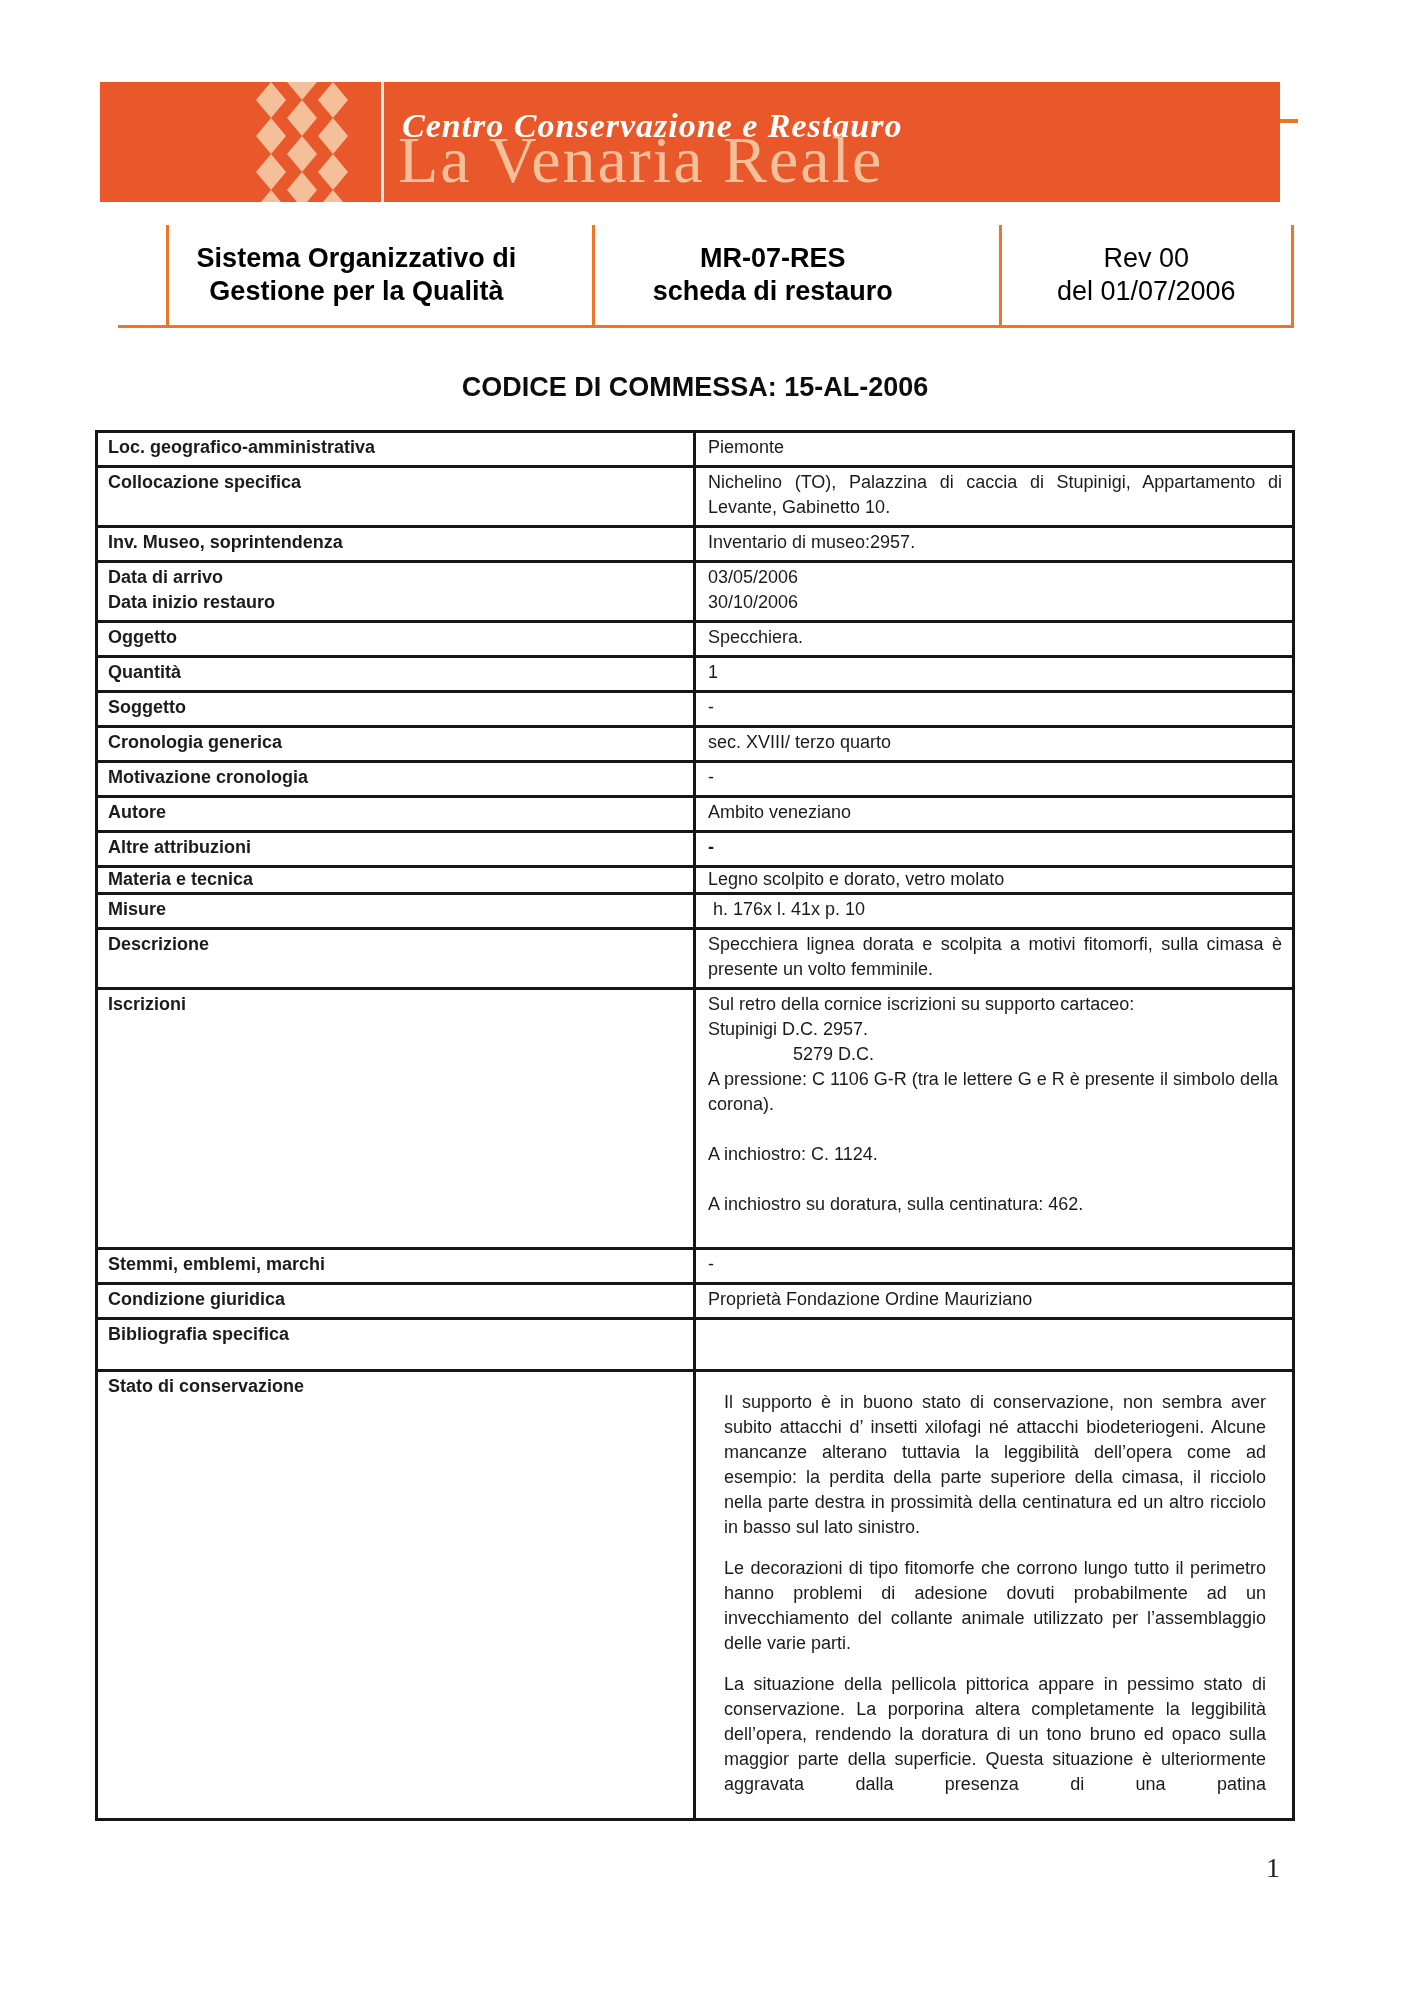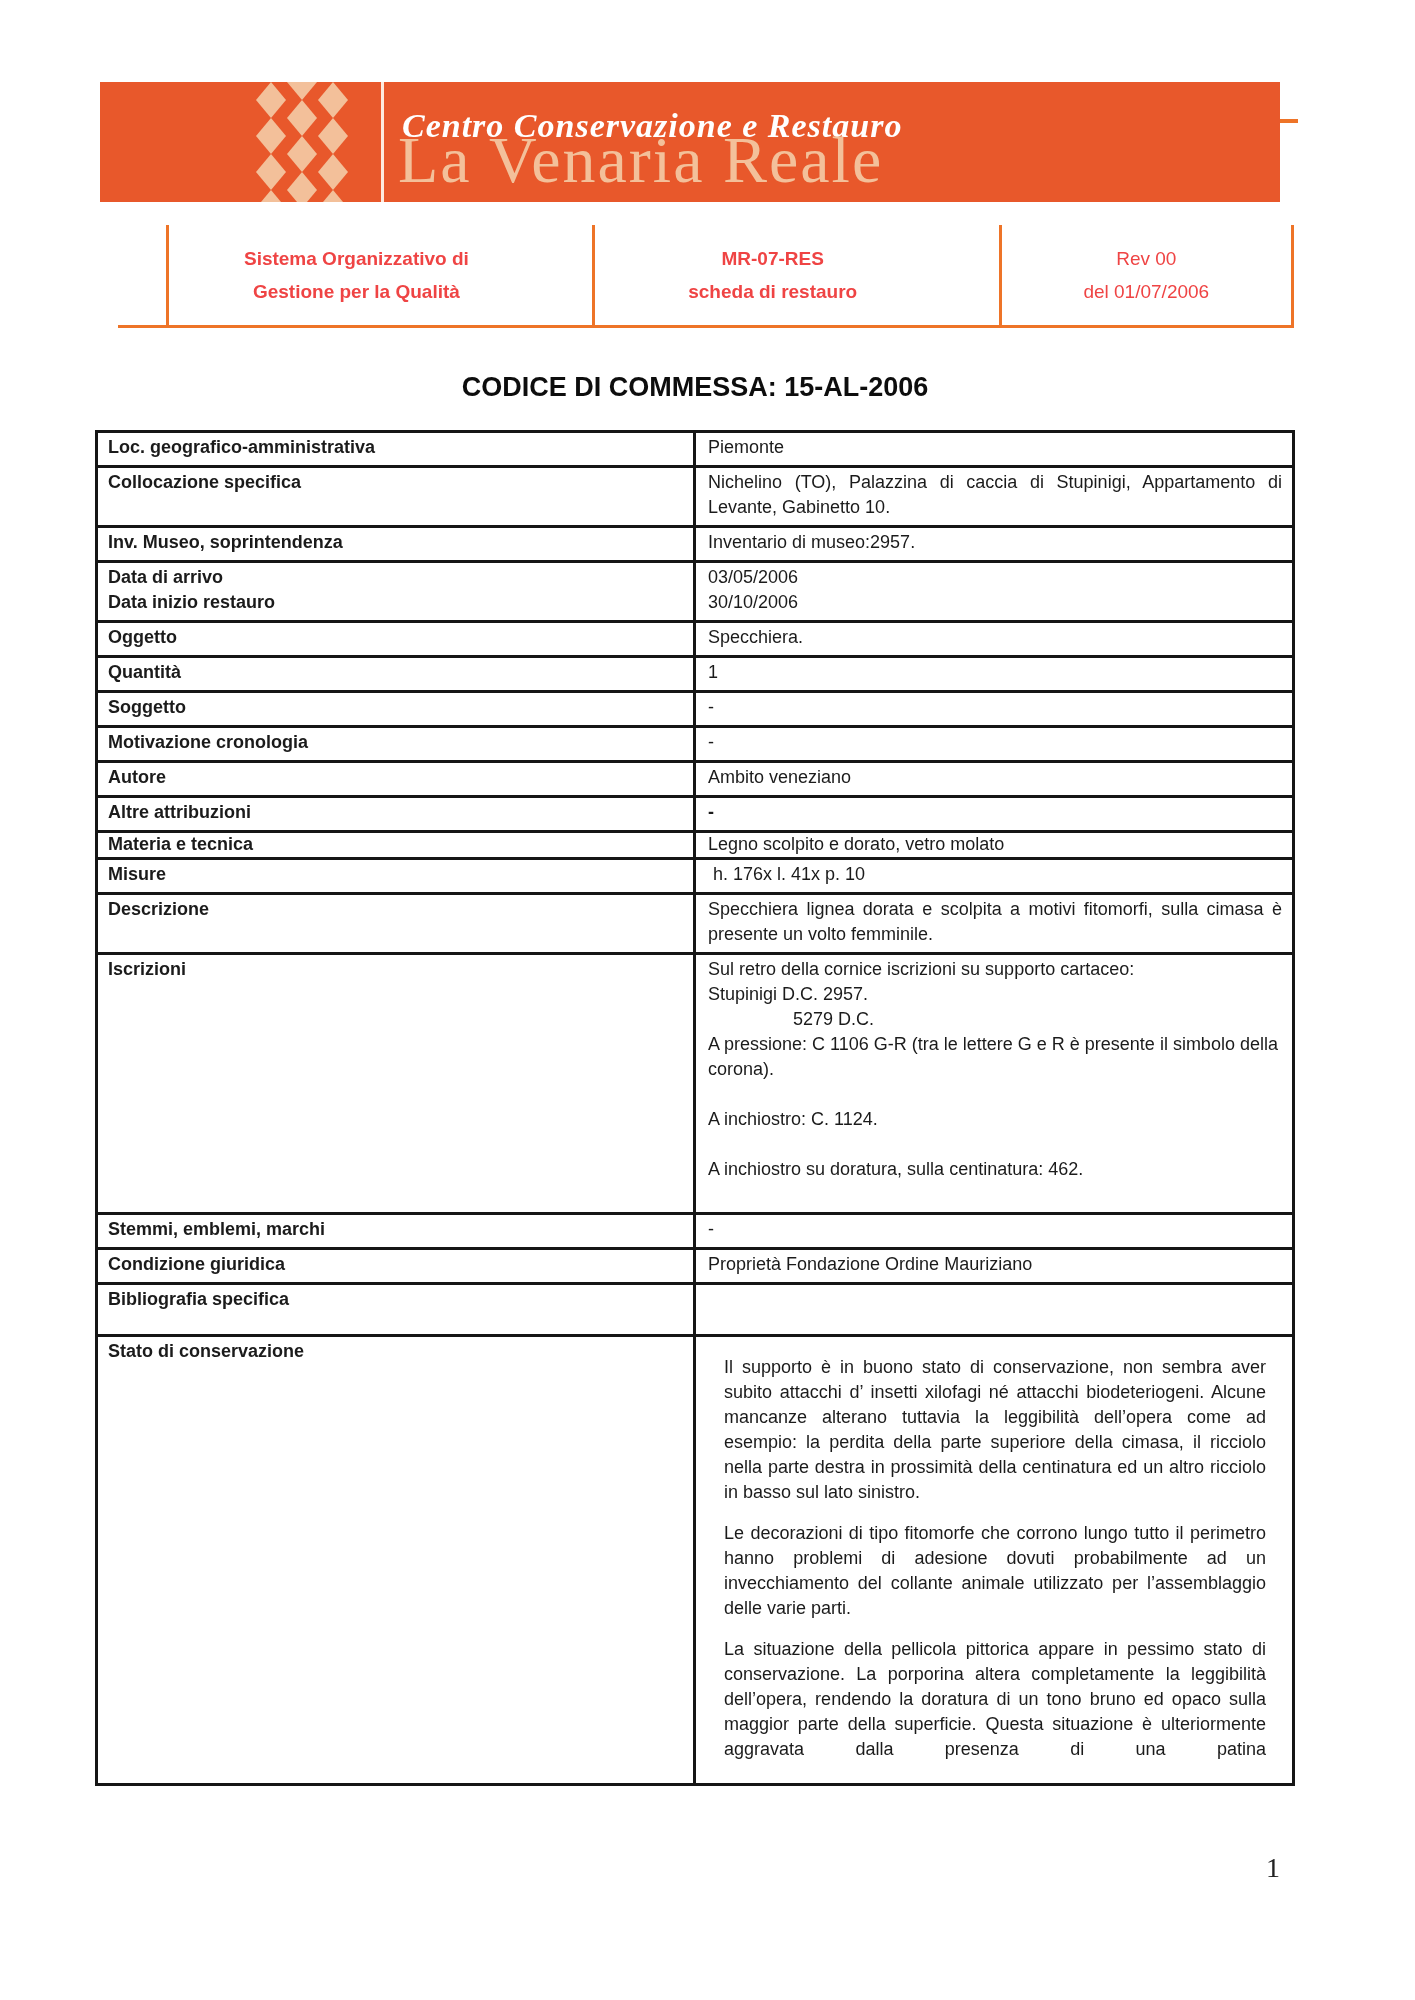--- a/index.html
+++ b/index.html
@@ -35,21 +35,21 @@
   
   .qheader{
     position:absolute;left:118px;top:225px;width:1176px;height:103px;
     display:flex;border-bottom:3px solid var(--rule,#EE7428);
     box-sizing:border-box;
   }
   .qcell{
     box-sizing:border-box;height:100%;
     border-left:3px solid var(--rule,#EE7428);
     display:flex;align-items:center;justify-content:center;
-    text-align:center;font-size:19px;line-height:33px;font-weight:bold;color:#ef4444;
+    text-align:center;font-size:27px;line-height:33px;font-weight:bold;color:#000000;
     white-space:pre-line;
     margin-left:48px;
   }
   .qcell.c1{width:455px;}
   .qcell.c2{width:432px;}
   .qcell.c3{width:355px;font-weight:normal;border-right:3px solid var(--rule,#EE7428);}
   
   .commessa{
     position:absolute;left:95px;top:372px;width:1200px;
     text-align:center;font-size:27px;font-weight:bold;color:#0d0d0d;
@@ -152,20 +152,24 @@
         </tr>
         <tr>
           <td class="lbl">Quantità</td>
           <td class="val">1</td>
         </tr>
         <tr>
           <td class="lbl">Soggetto</td>
           <td class="val">-</td>
         </tr>
         <tr>
+          <td class="lbl">Cronologia generica</td>
+          <td class="val">sec. XVIII/ terzo quarto</td>
+        </tr>
+        <tr>
           <td class="lbl">Motivazione cronologia</td>
           <td class="val">-</td>
         </tr>
         <tr>
           <td class="lbl">Autore</td>
           <td class="val">Ambito veneziano</td>
         </tr>
         <tr>
           <td class="lbl">Altre attribuzioni</td>
           <td class="val boldval">-</td>

